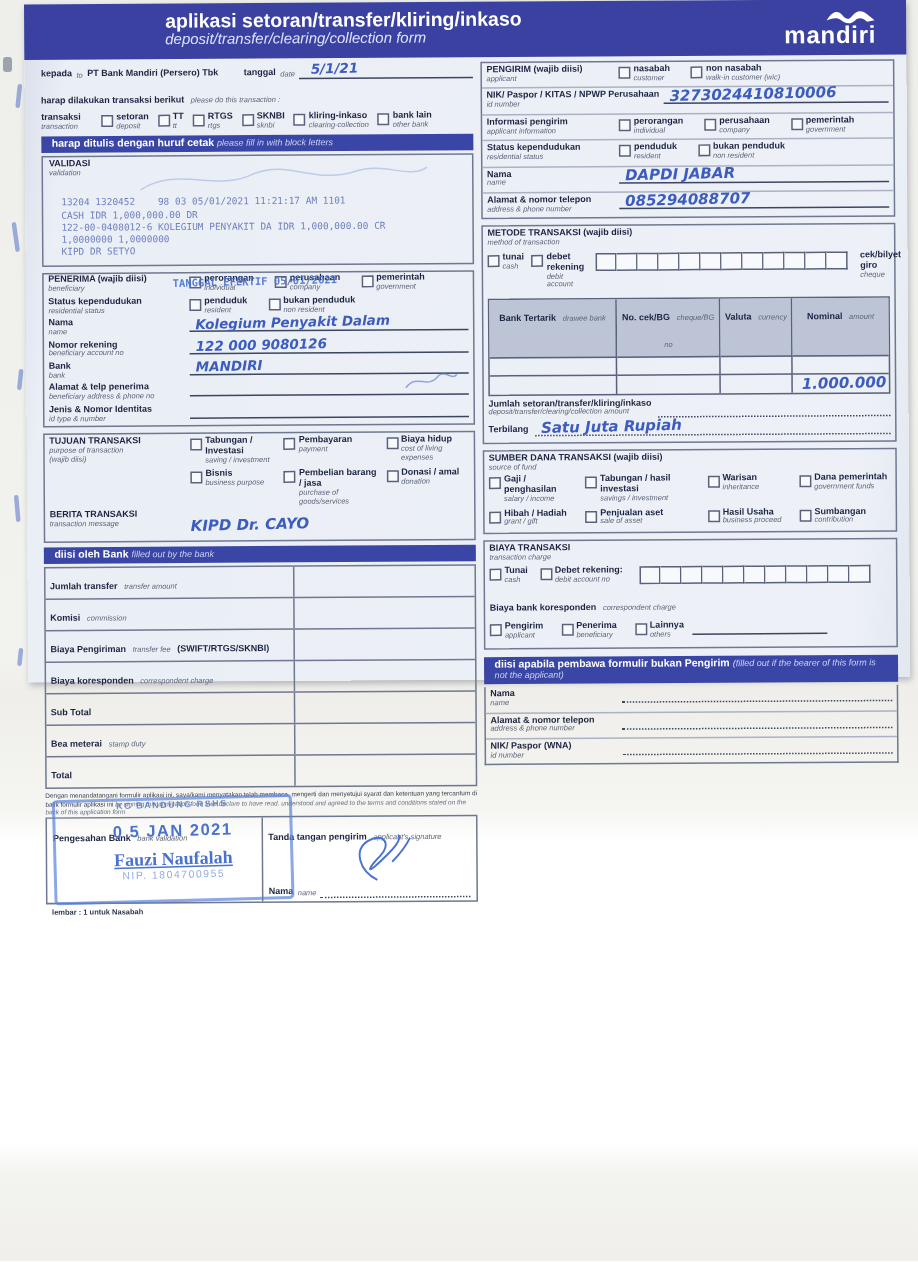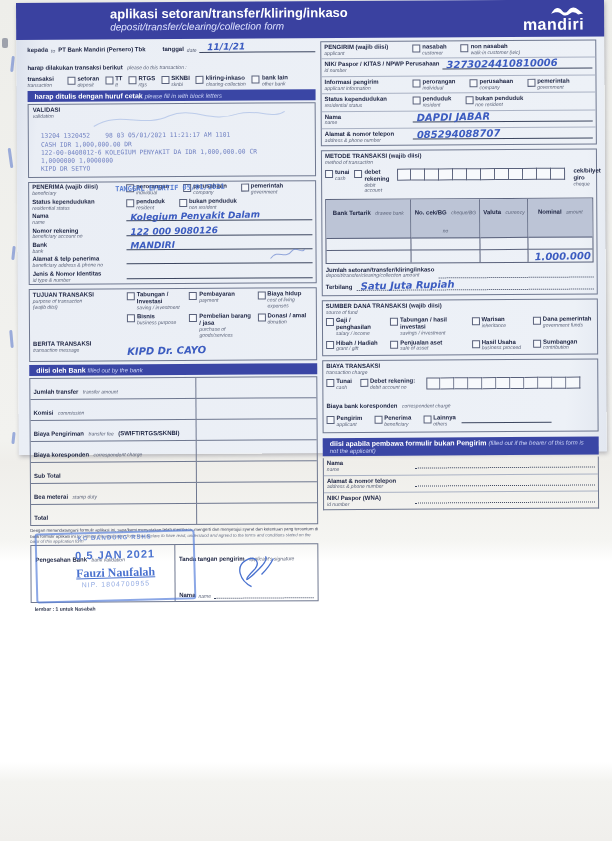--- a/index.html
+++ b/index.html
@@ -127,21 +127,21 @@
 
       <div class="col-l">
 
         <div class="irow">
           <span class="l inl">kepada</span>
           <span class="s inl">to</span>
           <span class="l inl">PT Bank Mandiri (Persero) Tbk</span>
           <span class="l inl" style="margin-left:14px;">tanggal</span>
           <span class="s inl">date</span>
           <span class="dateline">
-            <span class="hw">11/1/21</span>
+            <span class="hw">5/1/21</span>
           </span>
         </div>
 
         <div>
           <span class="l inl">harap dilakukan transaksi berikut</span>
           <span class="s inl">please do this transaction :</span>
         </div>
 
         <div class="optrow">
           <span style="width:34px;flex:none;">

